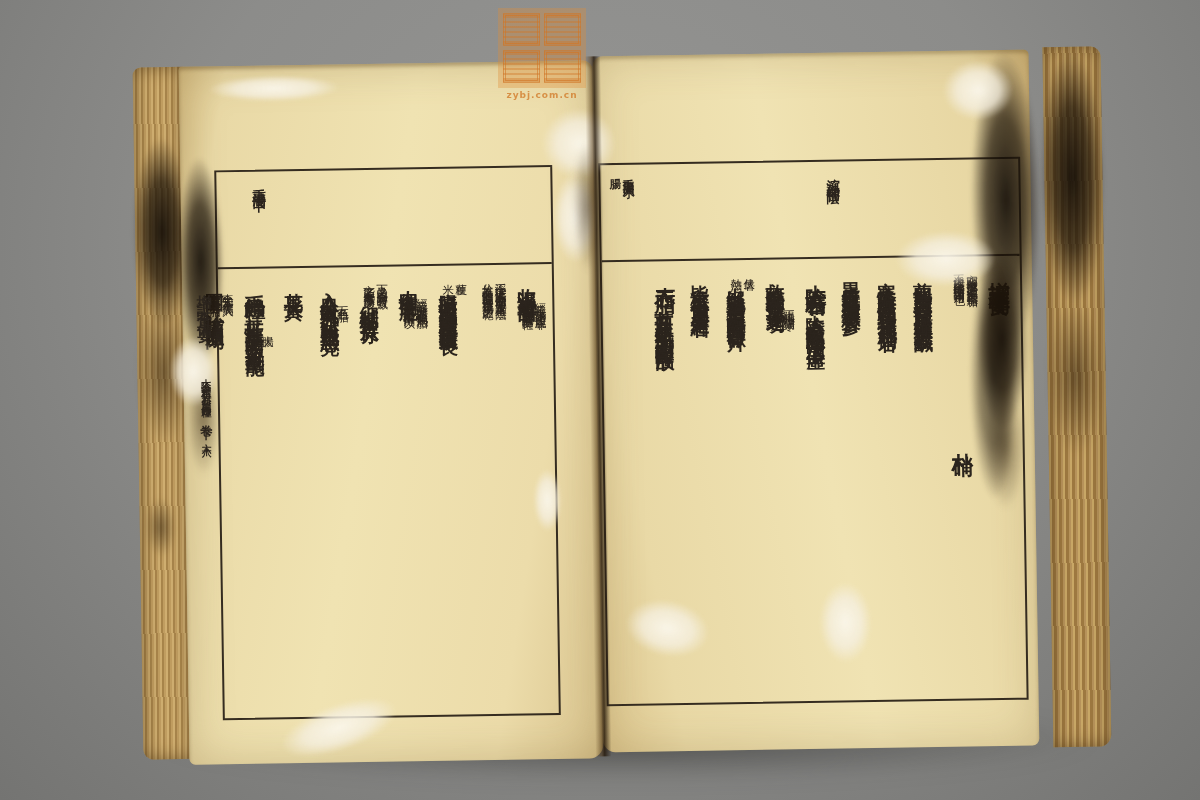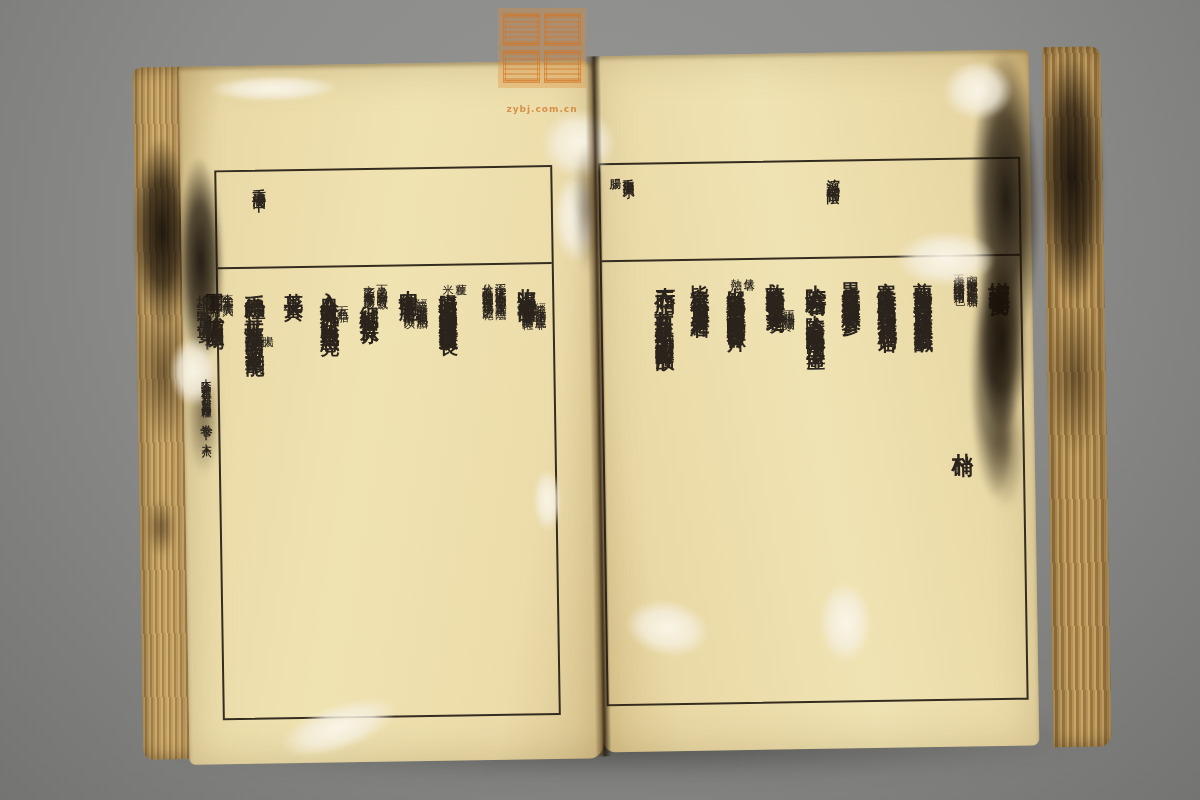--- a/index.html
+++ b/index.html
@@ -51,21 +51,21 @@
   .bx-sp3{display:inline-block;inline-size:12px;}
   .stain{position:absolute;pointer-events:none;}
   .s-blot{background:radial-gradient(closest-side,rgba(18,12,6,.92),rgba(28,19,9,.7) 55%,rgba(40,28,14,0));filter:blur(2px);}
   .s-mid{background:radial-gradient(closest-side,rgba(45,30,12,.55),rgba(45,30,12,0));filter:blur(3px);}
   .patch{background:radial-gradient(closest-side,rgba(250,246,234,.95),rgba(245,239,223,.78) 60%,rgba(245,239,223,0));filter:blur(1.5px);}
   .watermark{position:absolute;left:498px;top:8px;width:88px;z-index:9;}
   .seal-grid{width:88px;height:80px;box-sizing:border-box;background:rgba(224,140,55,.34);
     display:grid;grid-template-columns:1fr 1fr;grid-template-rows:1fr 1fr;gap:4px;padding:5px;}
   .seal-cell{border:3px double rgba(208,118,38,.6);
     background:repeating-linear-gradient(0deg,rgba(208,118,38,.4) 0 2px,transparent 2px 5px);}
-  .wm-url{color:rgba(210,125,45,.8);font-size:9px;letter-spacing:1px;text-align:center;margin-top:16px;font-weight:700;}
+  .wm-url{color:rgba(210,125,45,.8);font-size:9px;letter-spacing:1px;text-align:center;margin-top:2px;font-weight:700;}
 </style>
 </head>
 <body>
 
 <div class="stage">
   <div class="book-shadow"></div>
 
   <div class="book">
 
     <div class="fore-edge fe-left">

